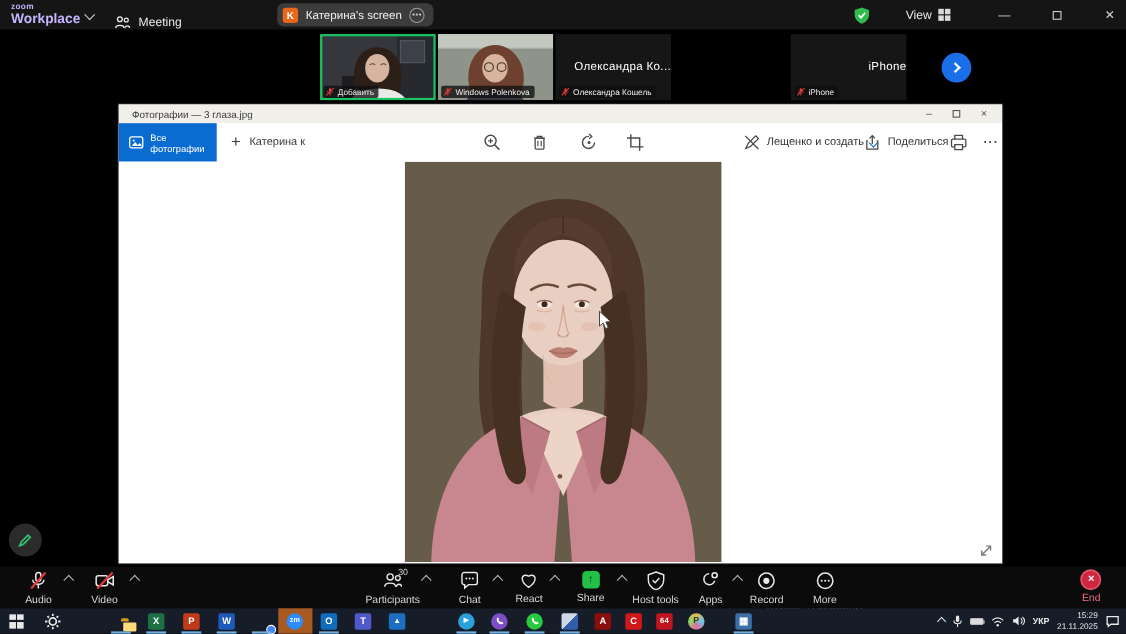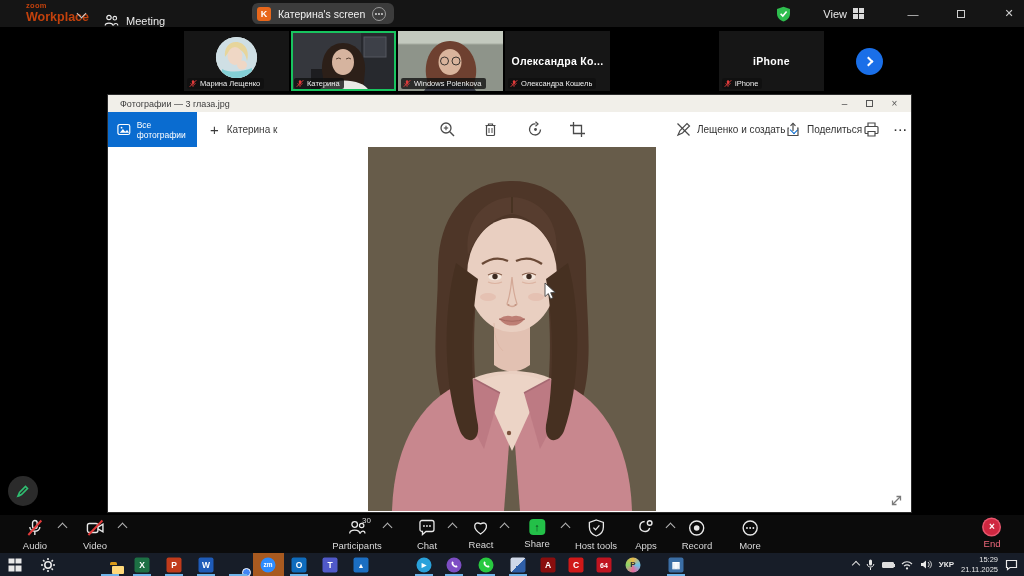--- a/index.html
+++ b/index.html
@@ -2,21 +2,21 @@
 <html><head>
 <meta charset="utf-8">
 <style>
   * { margin:0; padding:0; box-sizing:border-box; }
   html,body { width:1024px; height:576px; overflow:hidden; background:#000;
     font-family:"Liberation Sans", sans-serif; -webkit-font-smoothing:antialiased; }
   svg { display:block; }
 
   
   #topbar { position:absolute; left:0; top:0; width:1024px; height:27px; background:#151515; }
-  .brand { position:absolute; left:26px; top:2px; color:#c2410c; line-height:1; }
+  .brand { position:absolute; left:10px; top:2px; color:#c4b5fd; line-height:1; }
   .brand .b1 { display:block; font-size:7.5px; font-weight:bold; letter-spacing:.3px; }
   .brand .b2 { display:block; font-size:12.5px; font-weight:bold; margin-top:1px; }
   .caret-dn, .caret-up { width:7px; height:7px; display:inline-block; }
   .caret-dn { border-right:1.5px solid #cfcfcf; border-bottom:1.5px solid #cfcfcf; transform:rotate(45deg); }
   .caret-up { border-right:1.5px solid #b5b5b5; border-top:1.5px solid #b5b5b5; transform:rotate(-45deg); }
   #wp-caret { position:absolute; left:78px; top:10px; }
   .meeting-tab { position:absolute; left:104px; top:0; height:41px; display:flex; align-items:center; gap:7px;
     color:#ececec; font-size:11px;text-align:center; }
   .share-pill { position:absolute; left:252px; top:3px; height:21px; background:#3c3c3c; border-radius:6px;
     display:flex; align-items:center; gap:7px; padding:0 8px 0 5px; color:#f0f0f0; font-size:10.5px; }
@@ -30,22 +30,22 @@
   .grid-ico span { background:#d9d9d9; }
   .winbtn { width:30px; height:27px; color:#cfcfcf; font-size:11px; display:flex; align-items:center; justify-content:center; }
   .restore-box { width:8px; height:8px; border:1px solid #cfcfcf; }
 
   
   #strip { position:absolute; left:0; top:27px; width:1024px; height:68px; background:#000; }
   .tile { position:absolute; top:4px; width:105px; height:60px; background:#161616; overflow:hidden; }
   .tile.active { outline:2px solid #18c45f; outline-offset:-2px; }
   .tile-label { position:absolute; left:3px; bottom:2px; background:rgba(15,15,15,.78); border-radius:2px;
     padding:1px 4px 1px 2px; display:flex; align-items:center; gap:3px; color:#eee; font-size:7.5px; white-space:nowrap; }
-  .center-name { position:absolute; left:0; right:0; top:50%; transform:translateY(-50%); text-align:center;
-    color:#fff; font-weight:bold; font-size:10.5px; letter-spacing:.3px; white-space:nowrap; }
+  .center-name { position:absolute; left:0; right:0; top:50%; transform:translateY(-50%); text-align:right;
+    color:#fff; font-weight:normal; font-size:10.5px; letter-spacing:.3px; white-space:nowrap; }
   .avatar-wrap { position:absolute; left:32px; top:6px; width:41px; height:41px; border-radius:50%; overflow:hidden; background:#d7e2e5; }
   .next-btn { position:absolute; left:856px; top:21px; width:27px; height:27px; border-radius:50%;
     background:#1a6fe8; color:#fff; display:flex; align-items:center; justify-content:center; }
   .next-btn .caret-rt { width:7px; height:7px; border-right:2px solid #fff; border-top:2px solid #fff;
     transform:rotate(45deg); margin-right:2px; }
 
   
   #photos { position:absolute; left:108px; top:95px; width:803px; height:417px; background:#fff; box-shadow:0 0 0 1px #2c2c2c; }
   .p-title { position:absolute; left:0; top:0; width:100%; height:17px; background:#f1efe9; display:flex; align-items:center; }
   .p-title-text { margin-left:12px; font-size:9px; color:#3d3d3d; }
@@ -163,58 +163,39 @@
     <div class="winbtn">—</div>
     <div class="winbtn">
         <span class="restore-box"></span>
       </div>
     <div class="winbtn">✕</div>
   </div>
 </div>
 
 <div id="strip">
 
-  <div class="tile" style="left:184px">
-    <div class="avatar-wrap">
-      <svg width="41" height="41" viewBox="0 0 41 41">
-        <rect width="41" height="41" fill="#cfdfe4"></rect>
-        <path d="M20 5 C12 5 8 12 9 20 C13 14 17 12 20 12 C26 12 30 17 31 24 C34 14 29 5 20 5 Z" fill="#e7d59b"></path>
-        <ellipse cx="19" cy="19" rx="7.5" ry="9" fill="#efd7c5"></ellipse>
-        <path d="M6 41 L36 41 L36 31 C26 35 14 36 6 32 Z" fill="#84d0d6"></path>
-        <ellipse cx="26" cy="28" rx="5" ry="4.5" fill="#efd7c5"></ellipse>
-      </svg>
-    </div>
-    <div class="tile-label">
-      <svg width="8" height="9" viewBox="0 0 9 9">
-        <rect x="3.3" y="0.8" width="2.5" height="4.2" rx="1.2" fill="#e23b3b"></rect>
-        <path d="M2 4 C2 7 7 7 7 4 M4.5 6.5 V8.3" stroke="#e23b3b" stroke-width="0.9" fill="none"></path>
-        <line x1="0.8" y1="8.2" x2="8.2" y2="0.8" stroke="#e23b3b" stroke-width="1.1"></line>
-      </svg>
-      <span>Марина Лещенко</span>
-    </div>
-  </div>
 
   <div class="tile active" style="left:291px">
     <svg width="105" height="60" viewBox="0 0 105 60">
       <rect width="105" height="60" fill="#35373d"></rect>
       <rect x="70" y="0" width="35" height="60" fill="#27292e"></rect>
       <rect x="73" y="6" width="22" height="20" fill="#3d4048" stroke="#54575f" stroke-width="1"></rect>
       <rect x="20" y="38" width="12" height="22" fill="#1d1d20"></rect>
       <path d="M52 12 C38 12 30 24 31 40 L34 60 L72 60 L74 40 C75 24 66 12 52 12 Z" fill="#2c1f18"></path>
       <ellipse cx="52" cy="31" rx="11" ry="13" fill="#d6b49f"></ellipse>
       <path d="M28 60 C34 46 72 46 78 60 Z" fill="#e9e9e6"></path>
       <path d="M45 28 Q48 26 50 28 M55 28 Q58 26 60 28" stroke="#5a4436" stroke-width="1" fill="none"></path>
     </svg>
     <div class="tile-label">
       <svg width="8" height="9" viewBox="0 0 9 9">
         <rect x="3.3" y="0.8" width="2.5" height="4.2" rx="1.2" fill="#e23b3b"></rect>
         <path d="M2 4 C2 7 7 7 7 4 M4.5 6.5 V8.3" stroke="#e23b3b" stroke-width="0.9" fill="none"></path>
         <line x1="0.8" y1="8.2" x2="8.2" y2="0.8" stroke="#e23b3b" stroke-width="1.1"></line>
       </svg>
-      <span>Катерина</span>
+      <span>Добавить</span>
     </div>
   </div>
 
   <div class="tile" style="left:398px">
     <svg width="105" height="60" viewBox="0 0 105 60">
       <rect width="105" height="60" fill="#8e948a"></rect>
       <rect x="0" y="0" width="105" height="13" fill="#c3c9be"></rect>
       <line x1="0" y1="13" x2="105" y2="13" stroke="#a7ada2" stroke-width="1"></line>
       <path d="M52 10 C36 10 26 26 28 44 L31 60 L75 60 L78 44 C80 26 68 10 52 10 Z" fill="#6e4030"></path>
       <ellipse cx="52" cy="31" rx="11.5" ry="13" fill="#d9b49c"></ellipse>

